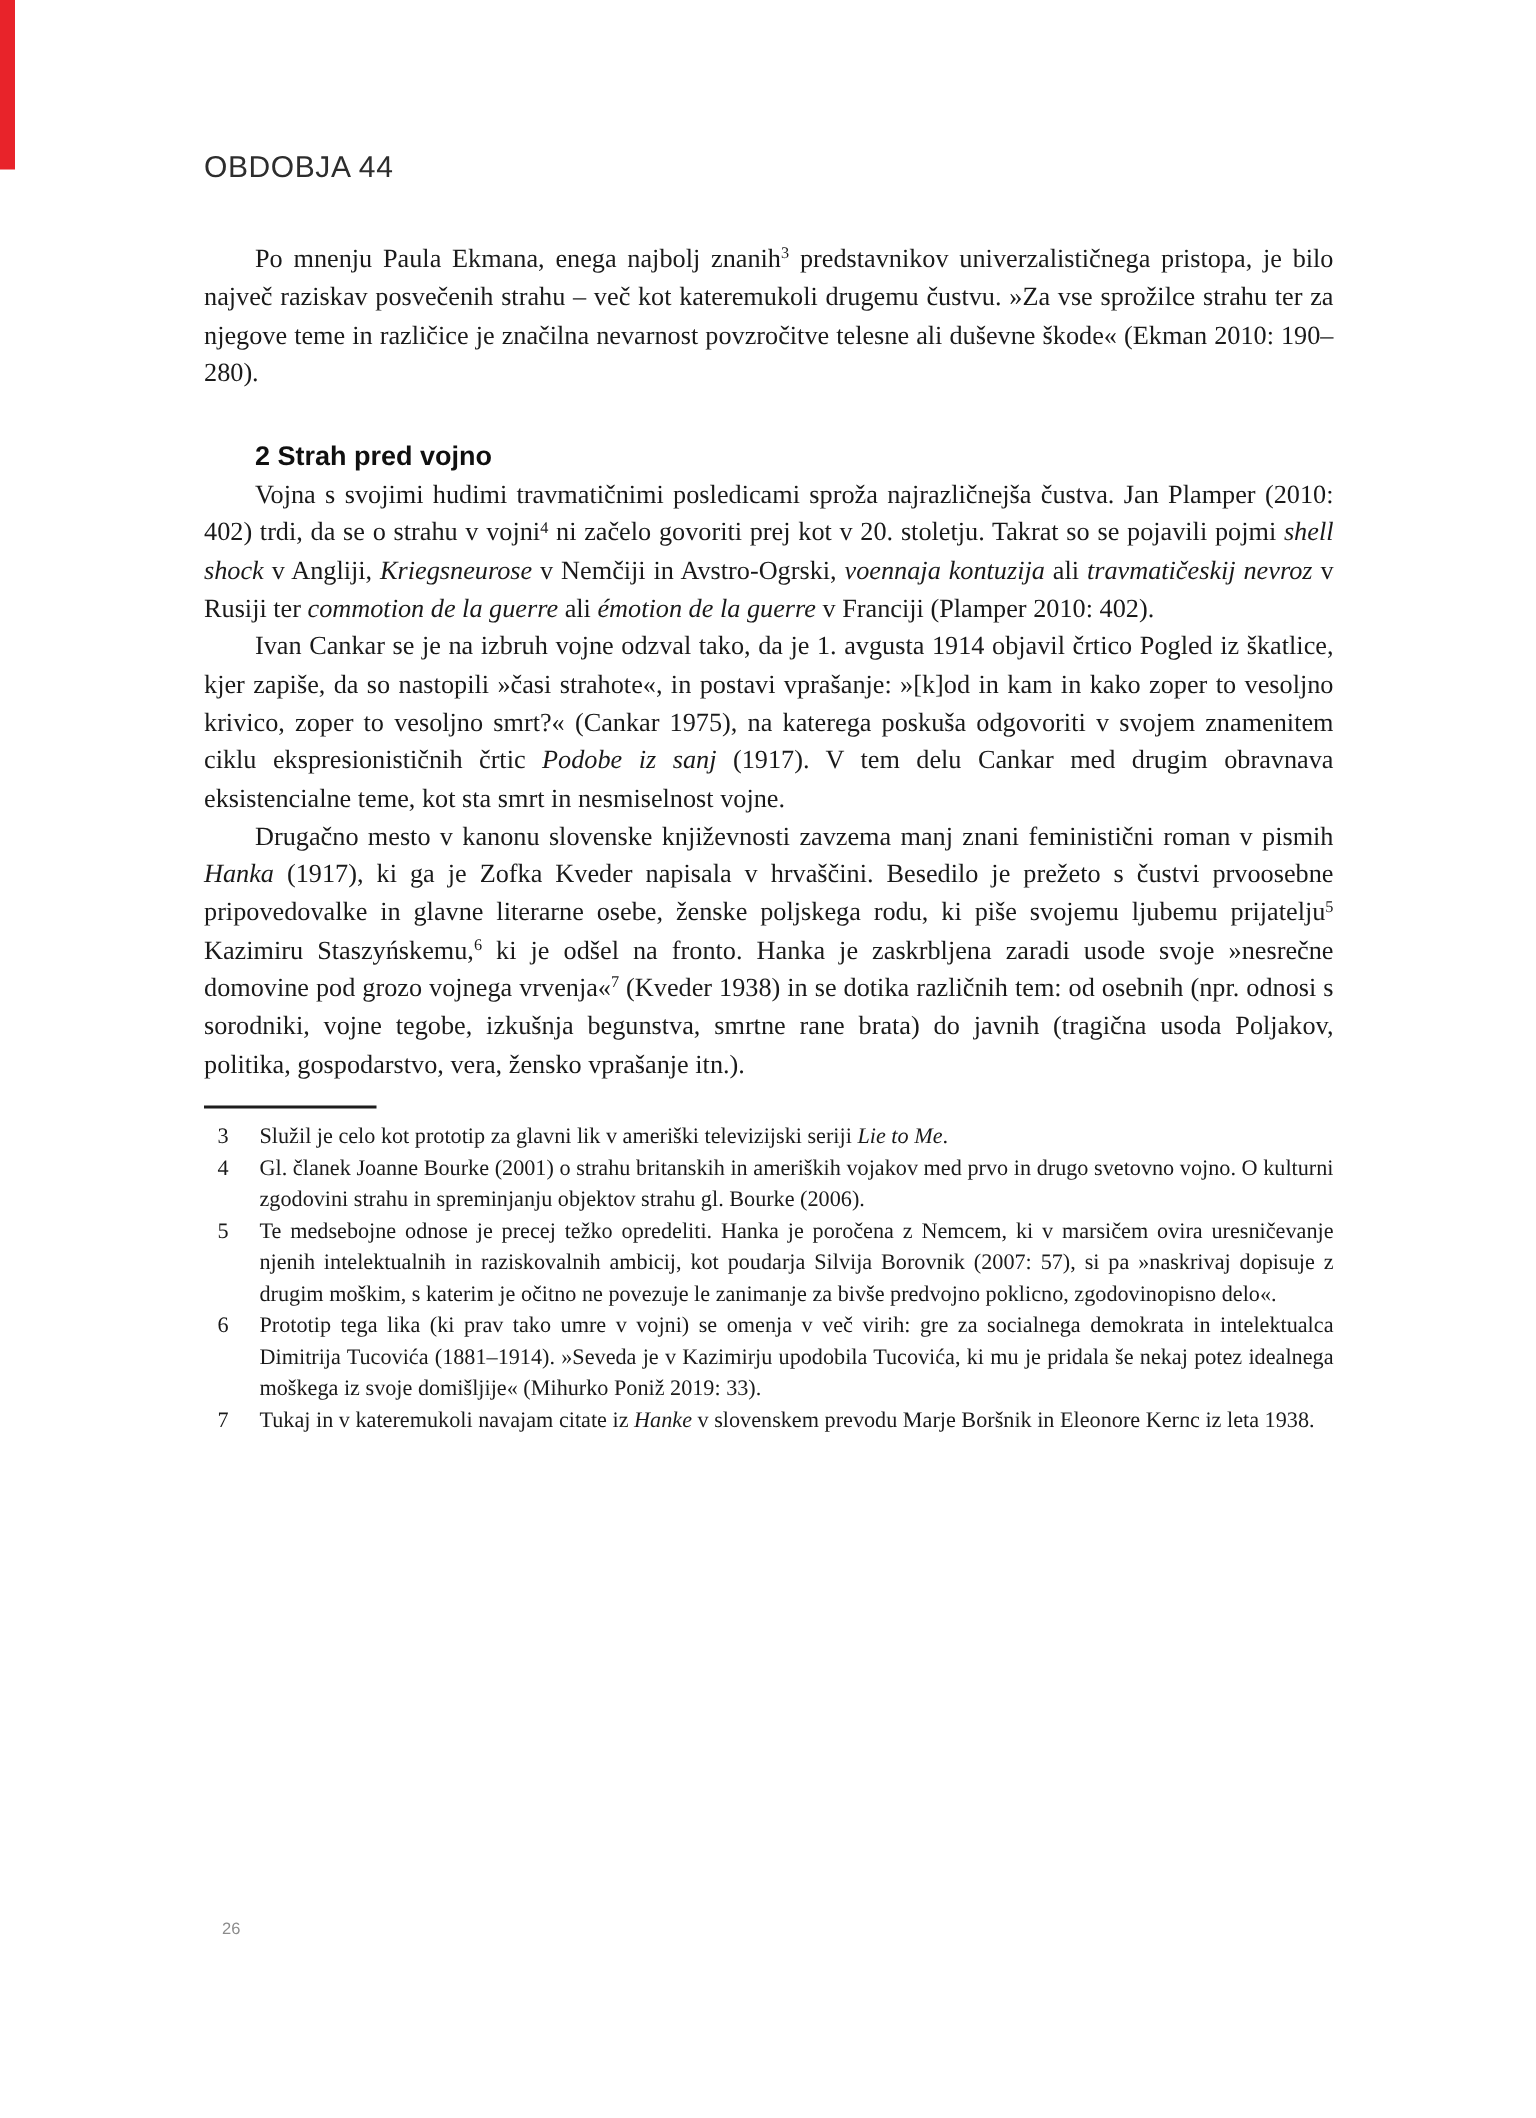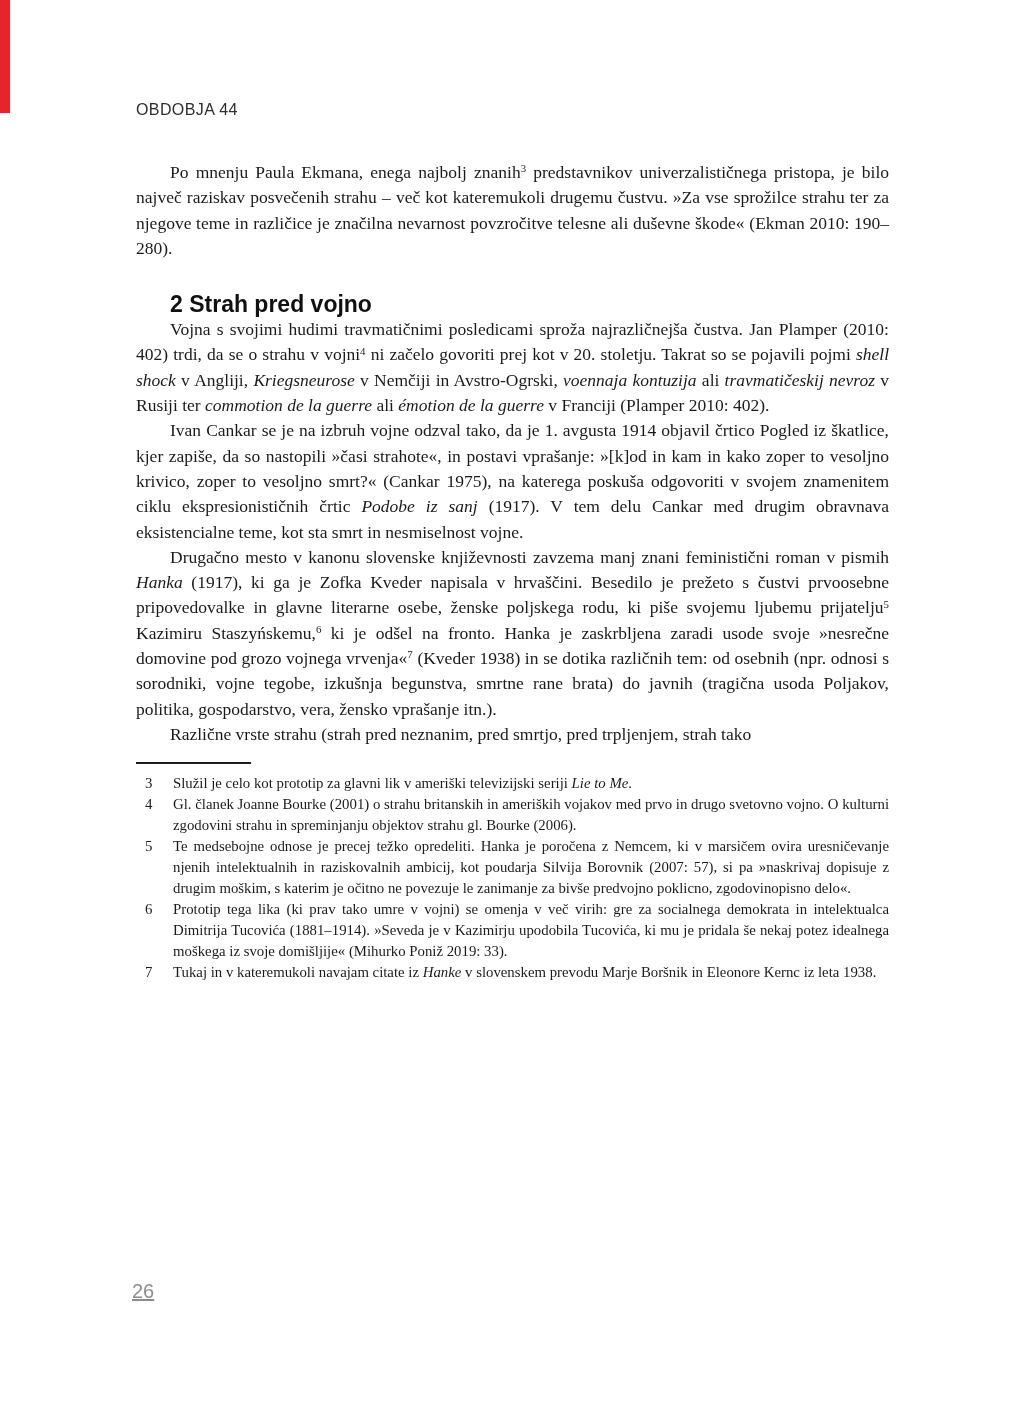--- a/index.html
+++ b/index.html
@@ -15,38 +15,38 @@
   .ribbon {
     position: absolute;
     left: 0; top: 0;
     width: 10px; height: 113px;
     background: #e8232a;
   }
   .running-head {
     position: absolute;
     left: 136px; top: 101px;
     font-family: "Liberation Sans", sans-serif;
-    font-size: 16px;
+    font-size: 20px;
     letter-spacing: 0.4px;
     color: #2d2d2d;
   }
   .text-block {
     position: absolute;
     left: 136px; top: 160px;
     width: 753px;
     font-size: 17.5px;
     line-height: 25.3px;
     text-align: justify;
   }
   p.body-par { margin: 0; text-indent: 34px; }
   p.flush { text-indent: 0; }
   h2.sec {
     font-family: "Liberation Sans", sans-serif;
     font-weight: 700;
-    font-size: 23px;
+    font-size: 18px;
     line-height: 25px;
     margin: 31px 0 0 34px;
     text-align: left;
     color: #101010;
   }
   sup {
     font-size: 0.62em;
     line-height: 0;
     vertical-align: baseline;
     position: relative;
@@ -62,45 +62,43 @@
   .footnote {
     display: grid;
     grid-template-columns: 28px 1fr;
     padding-left: 9px;
     margin: 0;
     text-align: justify;
   }
   .fn-num { text-align: left; }
   .page-number {
     position: absolute;
-    left: 132px; top: 1280px;
+    left: 148px; top: 1280px;
     font-family: "Liberation Sans", sans-serif;
-    font-size: 20px;
+    font-size: 11px;
     color: #8c8c8c;
-    text-decoration: underline;
   }
 </style>
 </head>
 <body>
 
 <div class="page">
   <div class="ribbon" style="background: rgb(232, 35, 42);"></div>
 
   <div class="running-head">OBDOBJA 44</div>
 
   <main class="text-block">
     <p class="body-par"><span>Po mnenju Paula Ekmana, enega najbolj znanih</span><sup>3</sup><span> predstavnikov univerzalističnega pristopa, je bilo največ raziskav posvečenih strahu – več kot kateremukoli drugemu čustvu. »Za vse sprožilce strahu ter za njegove teme in različice je značilna nevarnost povzročitve telesne ali duševne škode« (Ekman 2010: 190–280).</span></p>
 
     <h2 class="sec">2 Strah pred vojno</h2>
     <p class="body-par"><span>Vojna s svojimi hudimi travmatičnimi posledicami sproža najrazličnejša čustva. Jan Plamper (2010: 402) trdi, da se o strahu v vojni</span><sup>4</sup><span> ni začelo govoriti prej kot v 20. stoletju. Takrat so se pojavili pojmi </span><i>shell shock</i><span> v Angliji, </span><i>Kriegsneurose</i><span> v Nemčiji in Avstro-Ogrski, </span><i>voennaja kontuzija</i><span> ali </span><i>travmatičeskij nevroz</i><span> v Rusiji ter </span><i>commotion de la guerre</i><span> ali </span><i>émotion de la guerre</i><span> v Franciji (Plamper 2010: 402).</span></p>
 
     <p class="body-par"><span>Ivan Cankar se je na izbruh vojne odzval tako, da je 1. avgusta 1914 objavil črtico Pogled iz škatlice, kjer zapiše, da so nastopili »časi strahote«, in postavi vprašanje: »[k]od in kam in kako zoper to vesoljno krivico, zoper to vesoljno smrt?« (Cankar 1975), na katerega poskuša odgovoriti v svojem znamenitem ciklu ekspresionističnih črtic </span><i>Podobe iz sanj</i><span> (1917). V tem delu Cankar med drugim obravnava eksistencialne teme, kot sta smrt in nesmiselnost vojne.</span></p>
     <p class="body-par"><span>Drugačno mesto v kanonu slovenske književnosti zavzema manj znani feministični roman v pismih </span><i>Hanka</i><span> (1917), ki ga je Zofka Kveder napisala v hrvaščini. Besedilo je prežeto s čustvi prvoosebne pripovedovalke in glavne literarne osebe, ženske poljskega rodu, ki piše svojemu ljubemu prijatelju</span><sup>5</sup><span> Kazimiru Staszyńskemu,</span><sup>6</sup><span> ki je odšel na fronto. Hanka je zaskrbljena zaradi usode svoje »nesrečne domovine pod grozo vojnega vrvenja«</span><sup>7</sup><span> (Kveder 1938) in se dotika različnih tem: od osebnih (npr. odnosi s sorodniki, vojne tegobe, izkušnja begunstva, smrtne rane brata) do javnih (tragična usoda Poljakov, politika, gospodarstvo, vera, žensko vprašanje itn.).</span></p>
 
-    <p class="body-par"><span>Različne vrste strahu (strah pred neznanim, pred smrtjo, pred trpljenjem, strah tako</span></p>
 
     <hr class="fnrule">
 
     <div class="footnotes">
       <div class="footnote">
         <span class="fn-num">3</span>
         <span class="fn-text"><span>Služil je celo kot prototip za glavni lik v ameriški televizijski seriji </span><i>Lie to Me</i><span>.</span></span>
       </div>
       <div class="footnote">
         <span class="fn-num">4</span>

